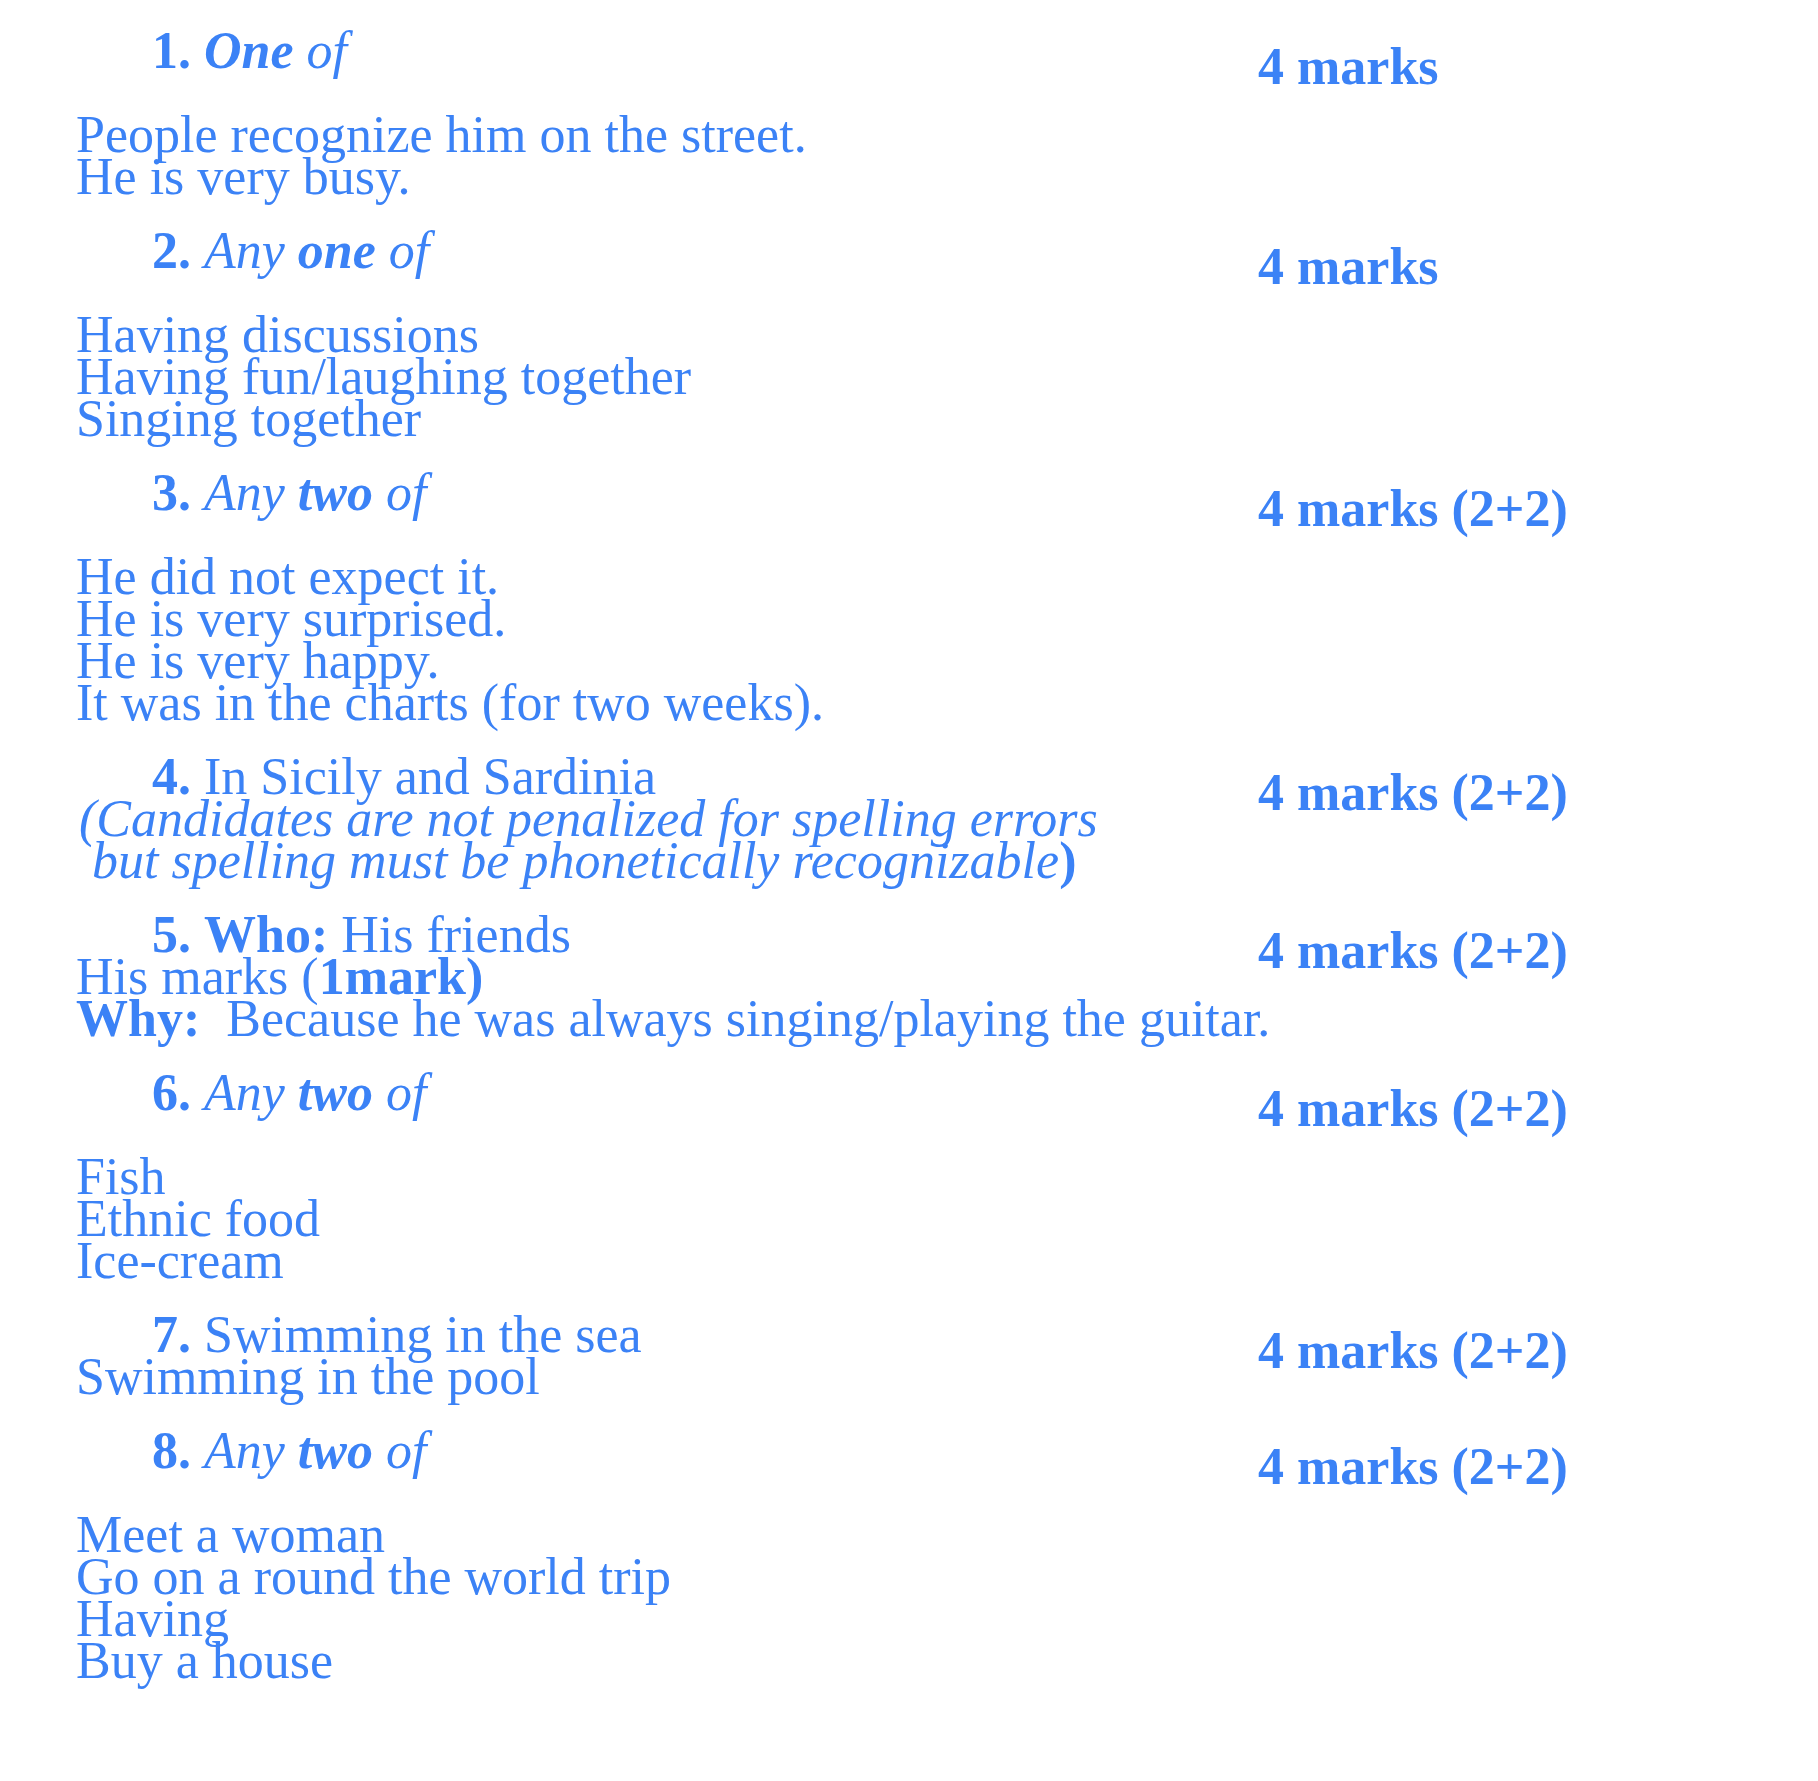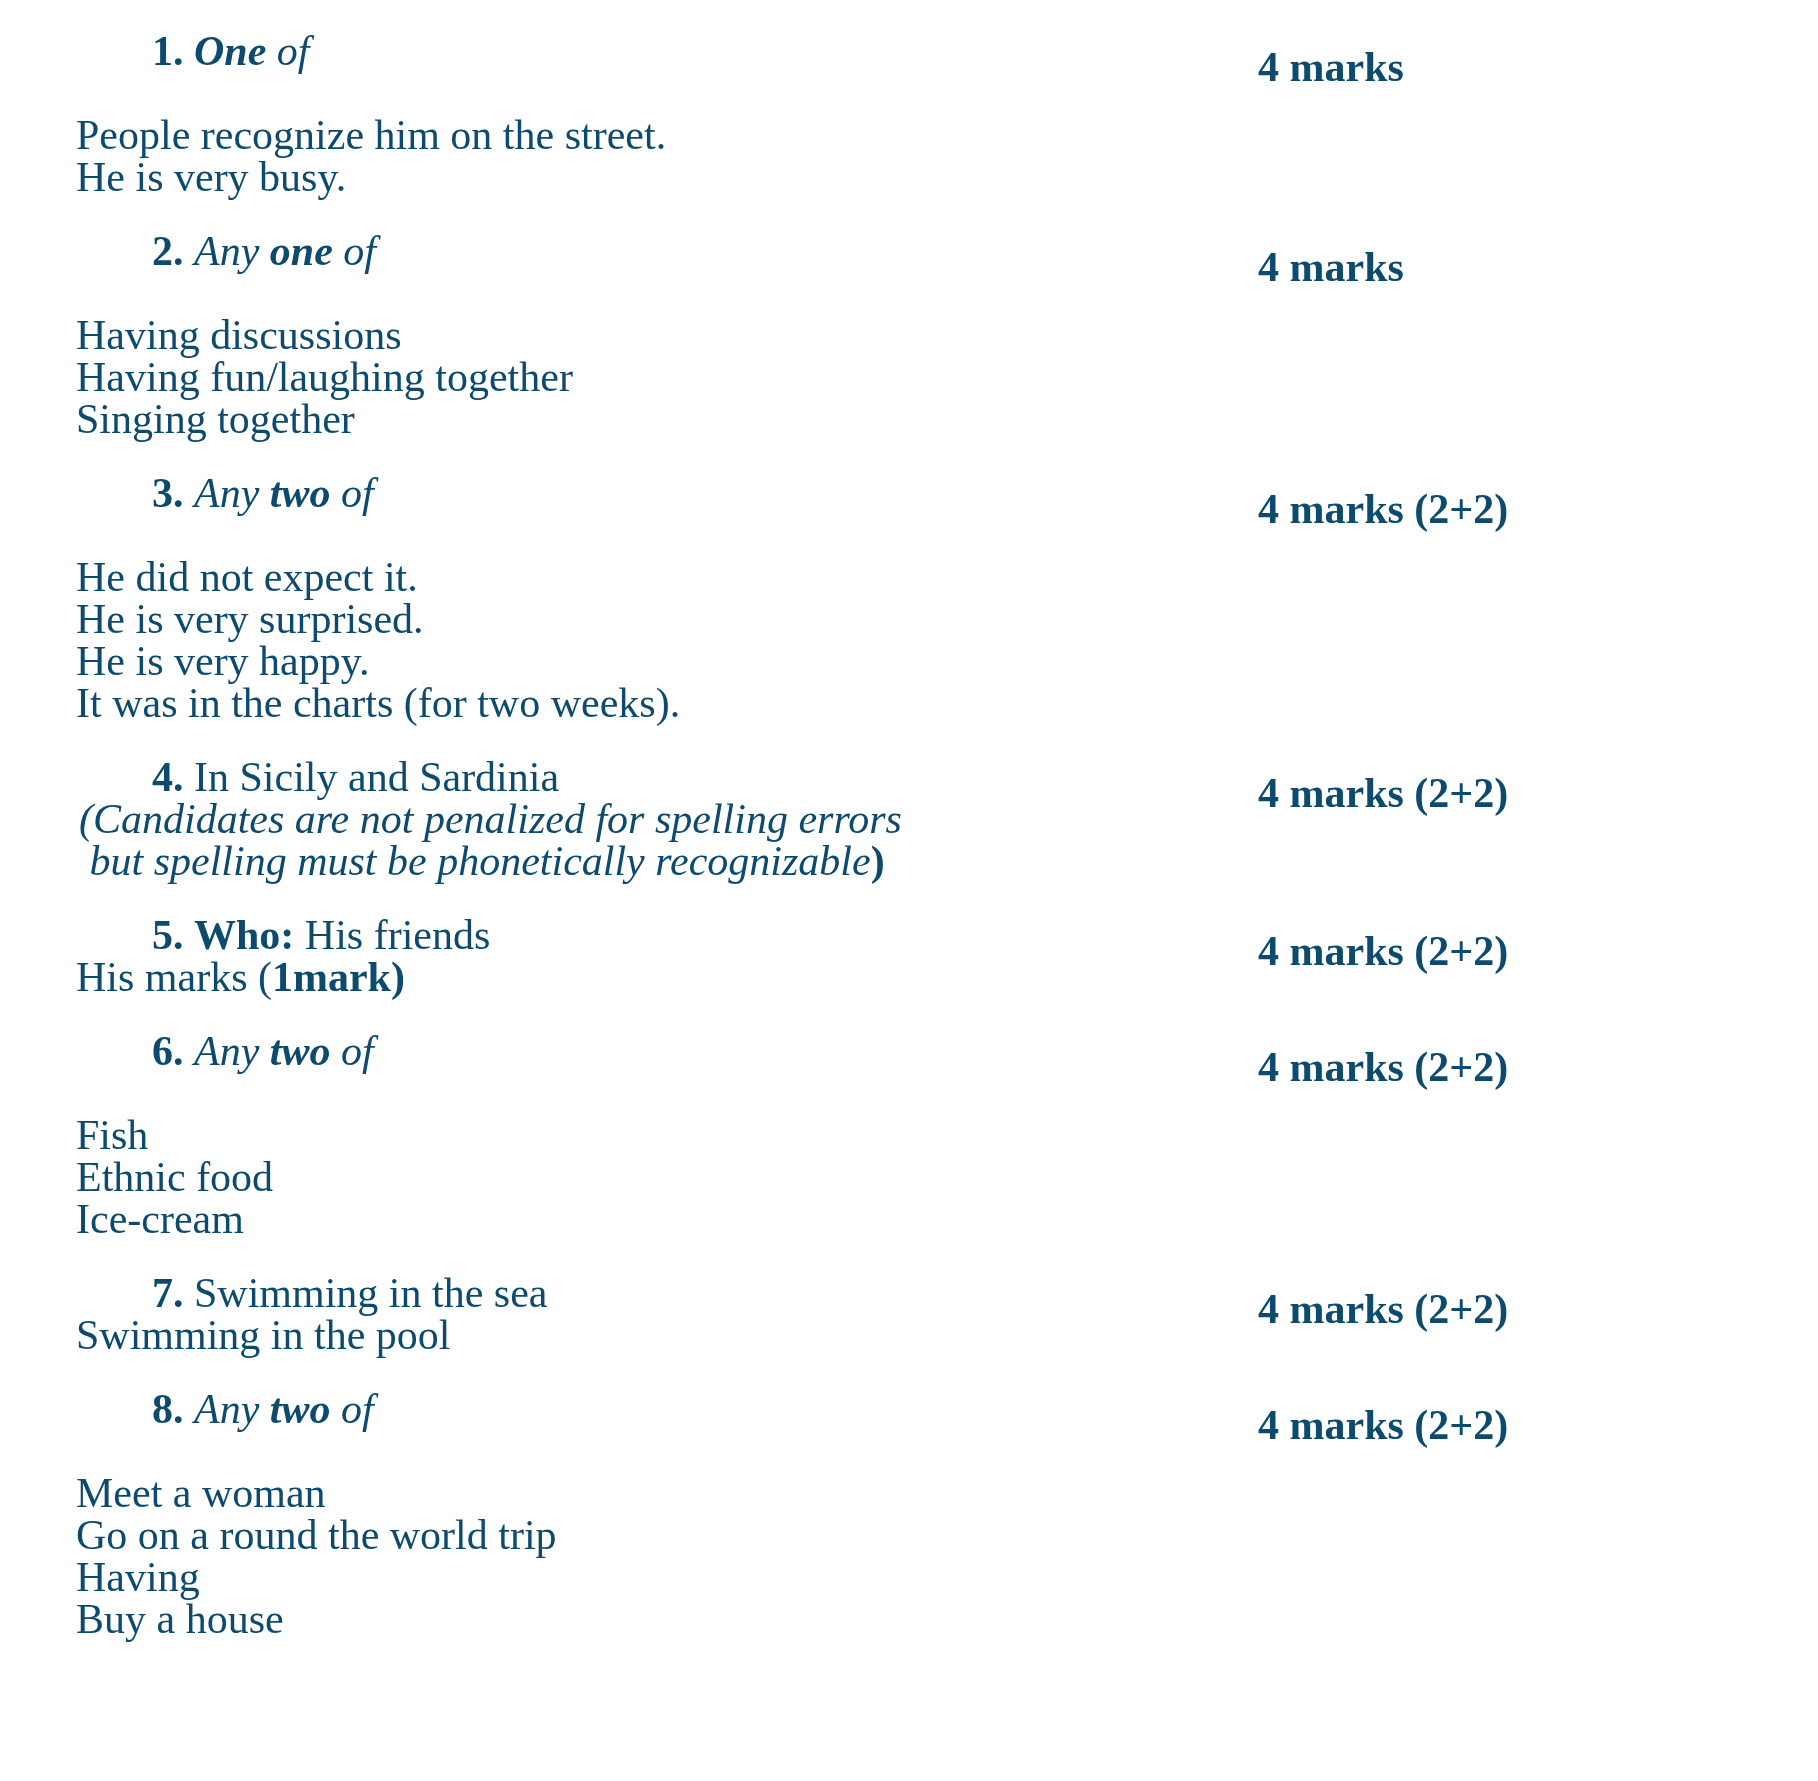--- a/index.html
+++ b/index.html
@@ -5,23 +5,23 @@
   html, body {
     margin: 0;
     padding: 0;
     background: #ffffff;
   }
   .page {
     position: relative;
     width: 1818px;
     height: 1771px;
     background: #ffffff;
-    color: #0c4a6e;
+    color: #3b82f6;
     font-family: "Liberation Serif", "DejaVu Serif", serif;
-    font-size: 42px;
+    font-size: 52px;
     overflow: hidden;
   }
   .doc {
     padding-top: 30px;
   }
   .item-block + .item-block {
     margin-top: 32px; 
   }
   .line {
     position: relative;
@@ -84,20 +84,21 @@
         <div class="line indent-answer"><span class="seg seg-r">It was in the charts (for two weeks).</span></div>
       </section>
       <section class="item-block">
         <div class="line heading-row"><span class="num seg">4.</span> <span class="seg seg-r">In Sicily and Sardinia</span><span class="marks">4 marks (2+2)</span></div>
         <div class="line indent-hang"><span class="seg seg-i">(Candidates are not penalized for spelling errors</span></div>
         <div class="line indent-hang"><span class="seg seg-i"> but spelling must be phonetically recognizable</span><span class="seg seg-b">)</span></div>
       </section>
       <section class="item-block">
         <div class="line heading-row"><span class="num seg">5.</span> <span class="seg seg-b">Who:</span><span class="seg seg-r"> His friends</span><span class="marks">4 marks (2+2)</span></div>
         <div class="line indent-answer"><span class="seg seg-r">His marks (</span><span class="seg seg-b">1mark)</span></div>
+        <div class="line indent-answer"><span class="seg seg-b">Why:</span><span class="seg seg-r">  Because he was always singing/playing the guitar.</span></div>
       </section>
       <section class="item-block">
         <div class="line heading-row"><span class="num seg">6.</span> <span class="seg seg-i">Any </span><span class="seg seg-bi">two</span><span class="seg seg-i"> of</span><span class="marks">4 marks (2+2)</span></div>
         <div class="gap"></div>
         <div class="line indent-answer"><span class="seg seg-r">Fish</span></div>
         <div class="line indent-answer"><span class="seg seg-r">Ethnic food</span></div>
         <div class="line indent-answer"><span class="seg seg-r">Ice-cream</span></div>
       </section>
       <section class="item-block">
         <div class="line heading-row"><span class="num seg">7.</span> <span class="seg seg-r">Swimming in the sea</span><span class="marks">4 marks (2+2)</span></div>

